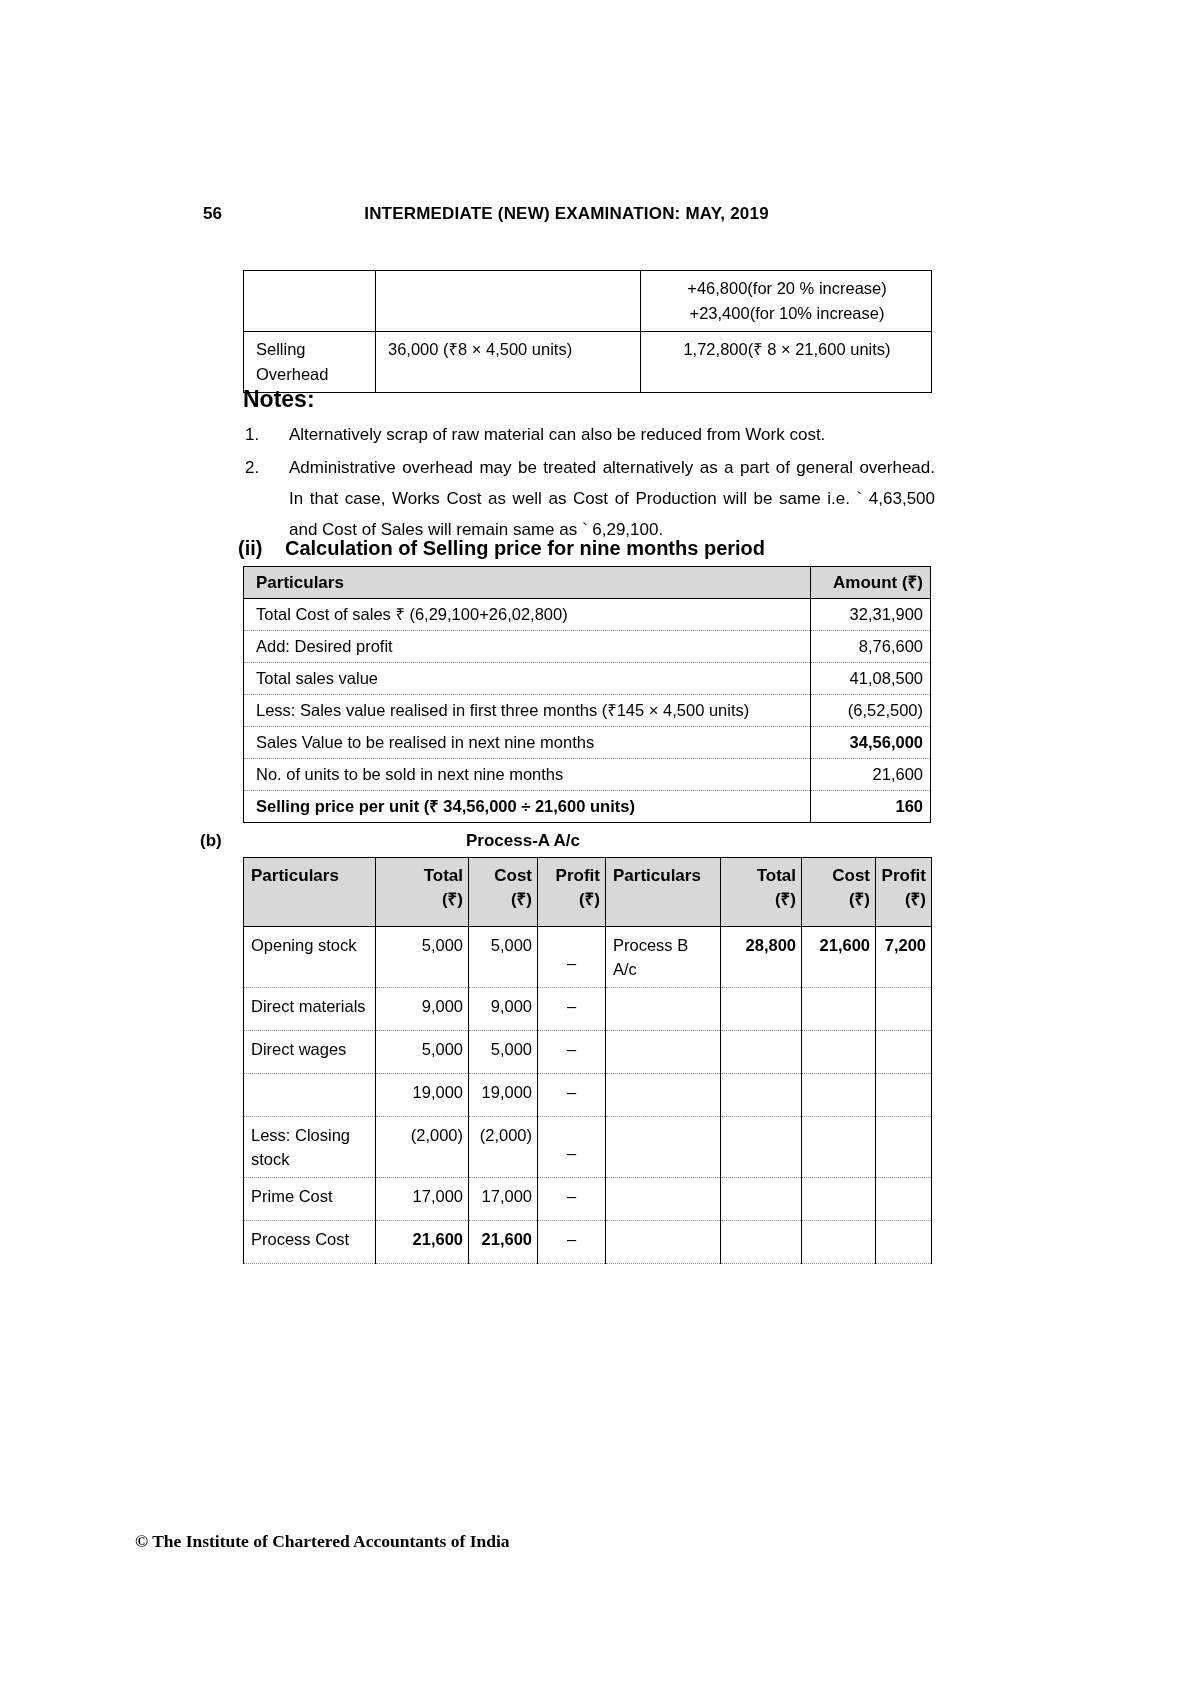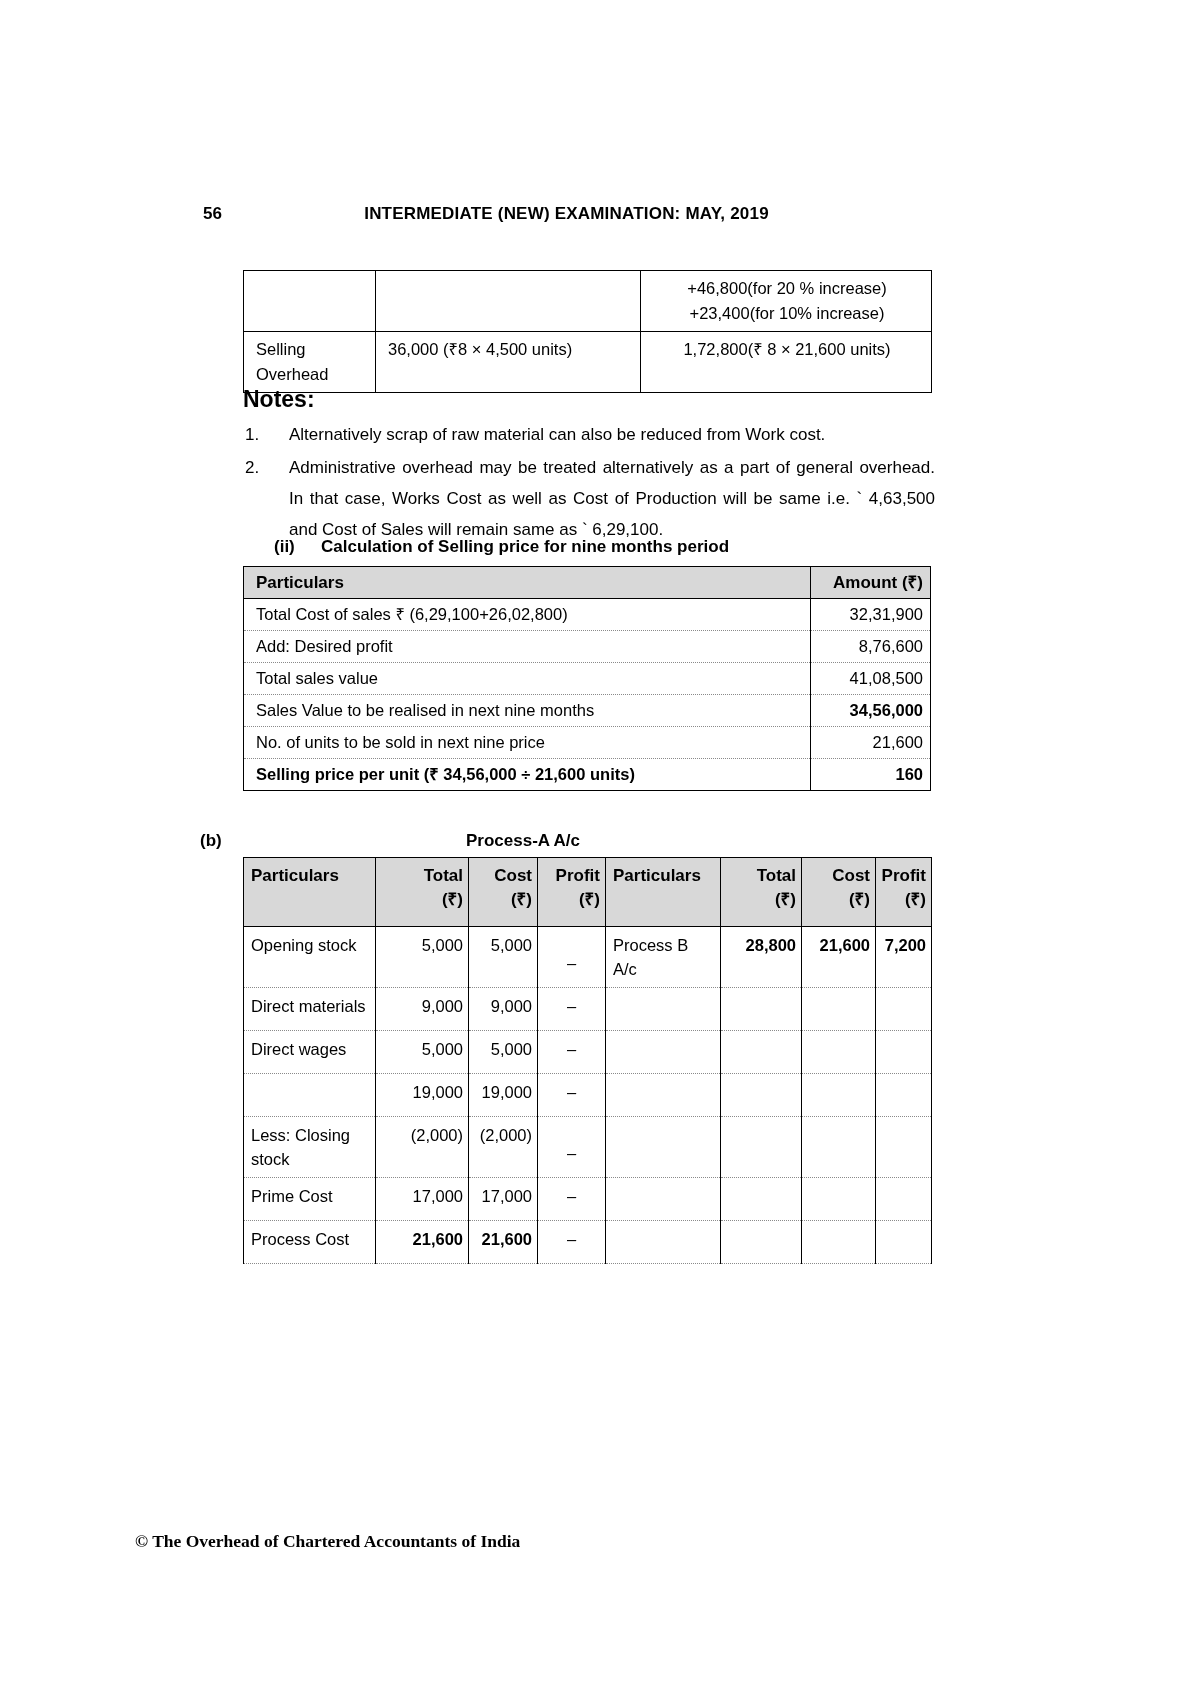--- a/index.html
+++ b/index.html
@@ -25,21 +25,21 @@
   .t1 .c3 { width:291px; padding-left:14px;text-align:center; }
 
   
   .notes-heading { position:absolute; left:243px; top:386px; font-size:23px; font-weight:bold; }
   .note { position:absolute; font-size:17px; line-height:31px; }
   .note .num { position:absolute; left:0; top:0; }
   .note .txt { margin-left:44px; text-align:justify; }
   .note1 { left:245px; top:419px; width:690px; }
   .note2 { left:245px; top:452px; width:690px; }
 
-  .sec-heading { position:absolute; left:238px; top:537px; font-size:17px; font-weight:bold;margin-left:36px; }
+  .sec-heading { position:absolute; left:238px; top:537px; font-size:20px; font-weight:bold; }
   .sec-heading .num { display:inline-block; width:47px; }
 
   
   .t2 { position:absolute; left:243px; top:566px; width:688px; font-size:16.5px; }
   .t2 th, .t2 td { line-height:21px; padding:5px 12px; vertical-align:top; }
   .t2 thead th { background:#d8d8d8; border:1.5px solid #000; text-align:left; font-size:17px; }
   .t2 td { border-left:1.5px solid #000; border-right:1.5px solid #000; border-bottom:1px dotted #8a8a8a; }
   .t2 tbody tr:last-child td { border-bottom:1.5px solid #000; }
   .t2 .amount { width:120px; text-align:right; padding-right:7px; padding-left:4px; }
 
@@ -114,25 +114,29 @@
     </tr>
     <tr>
       <td>Add: Desired profit</td>
       <td class="amount">8,76,600</td>
     </tr>
     <tr>
       <td>Total sales value</td>
       <td class="amount">41,08,500</td>
     </tr>
     <tr>
+      <td>Less: Sales value realised in first three months (₹145 × 4,500 units)</td>
+      <td class="amount">(6,52,500)</td>
+    </tr>
+    <tr>
       <td>Sales Value to be realised in next nine months</td>
       <td class="amount bold">34,56,000</td>
     </tr>
     <tr>
-      <td>No. of units to be sold in next nine price</td>
+      <td>No. of units to be sold in next nine months</td>
       <td class="amount">21,600</td>
     </tr>
     <tr>
       <td class="bold">Selling price per unit (₹ 34,56,000 ÷ 21,600 units)</td>
       <td class="amount bold">160</td>
     </tr>
   </tbody>
 </table>
 
 <div class="process-label">(b)</div>
@@ -246,13 +250,13 @@
       <td class="num bold">21,600</td>
       <td class="dash">–</td>
       <td class="lbl"></td>
       <td class="num"></td>
       <td class="num"></td>
       <td class="num"></td>
     </tr>
   </tbody>
 </table>
 
-<div class="footer">© The Overhead of Chartered Accountants of India</div>
+<div class="footer">© The Institute of Chartered Accountants of India</div>
 
 </body></html>

